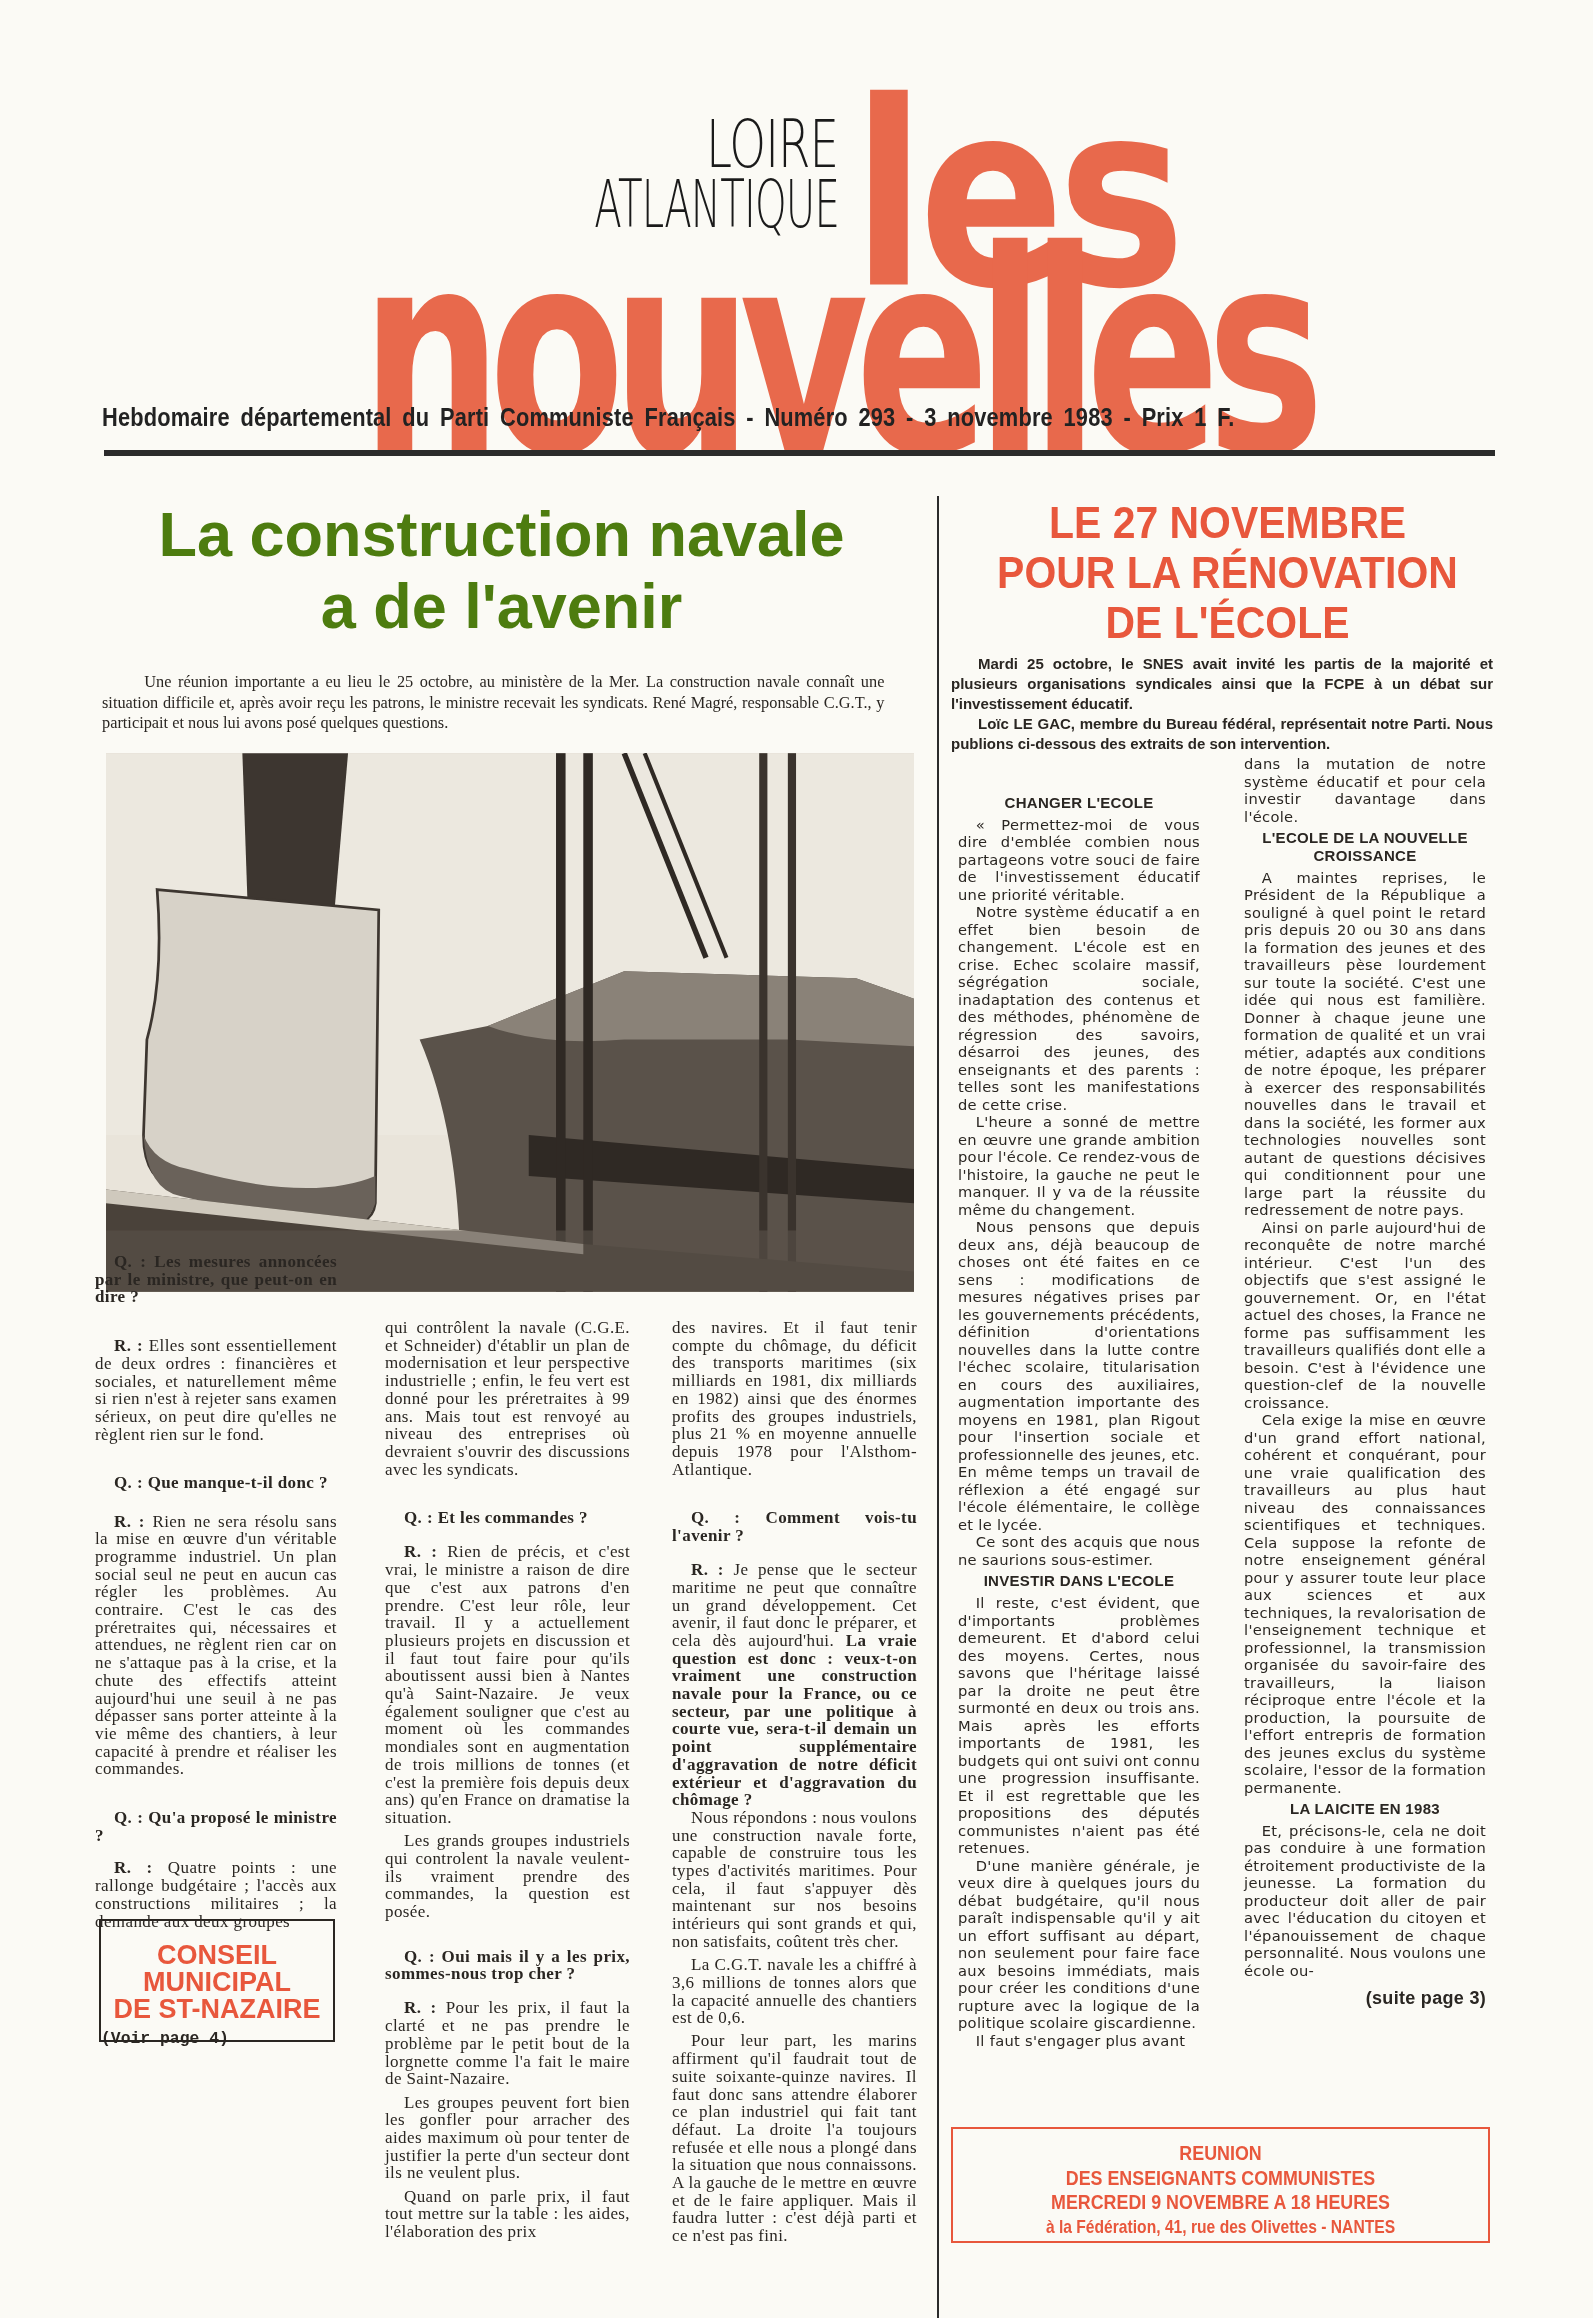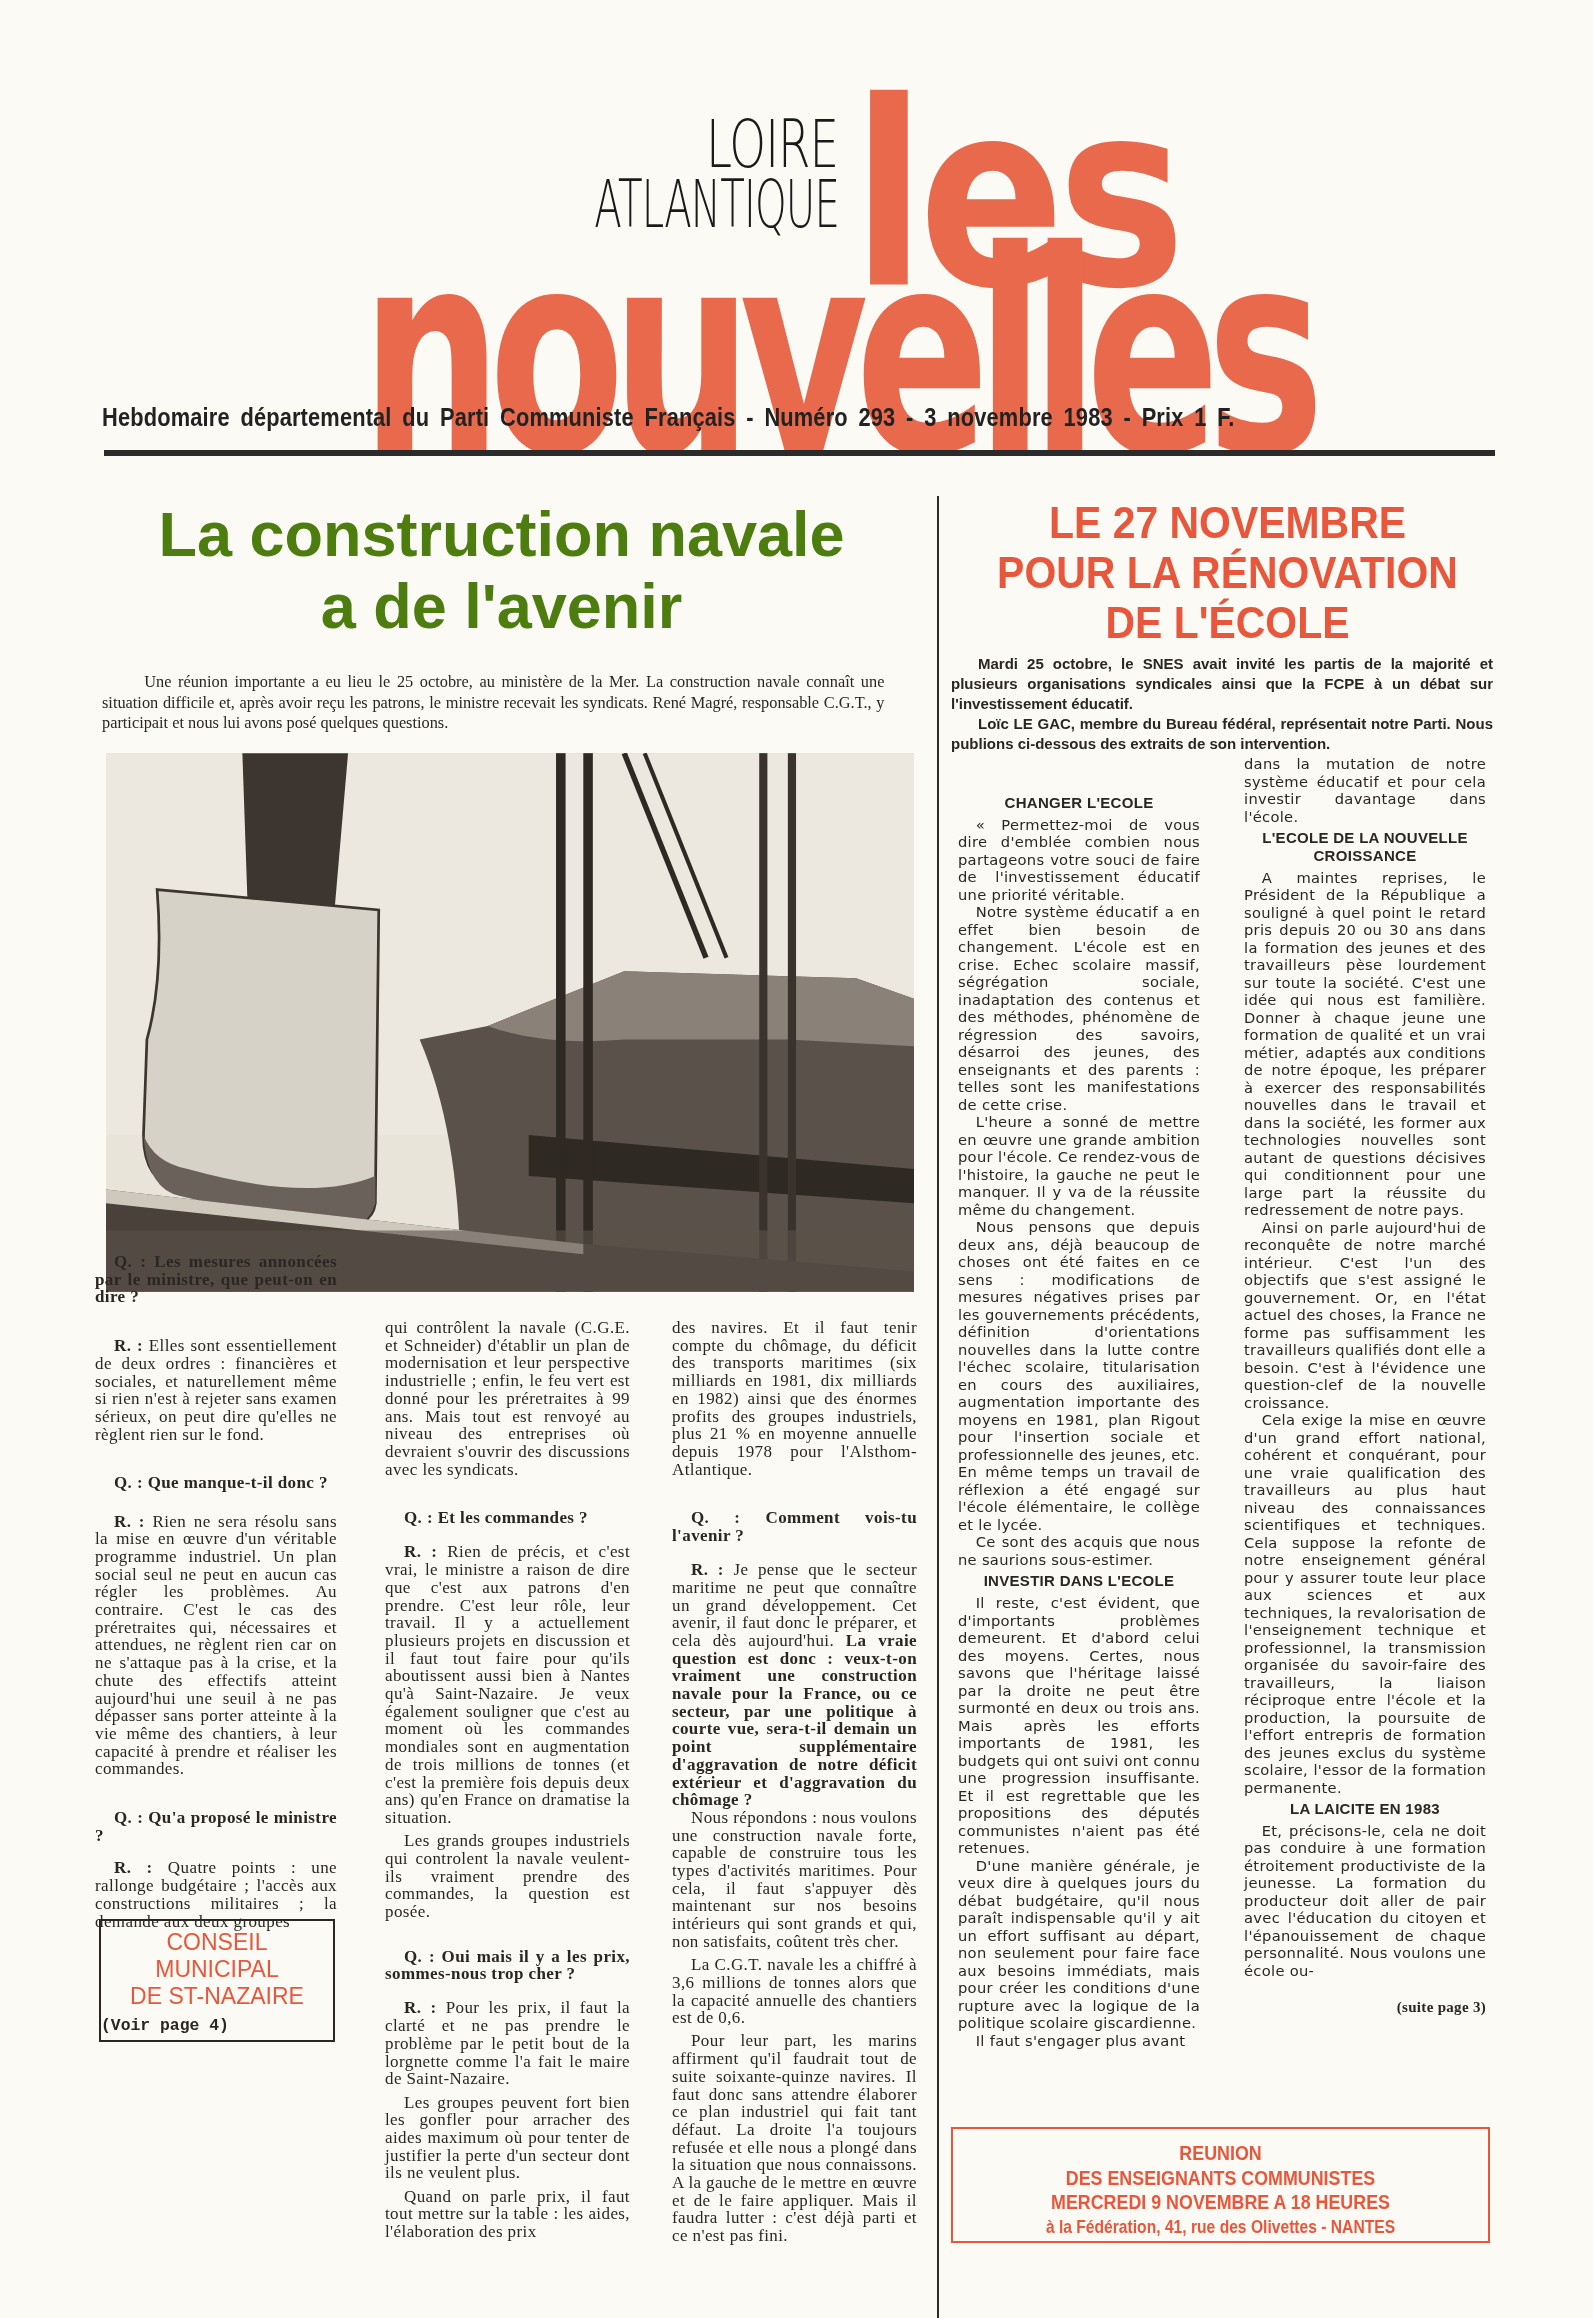--- a/index.html
+++ b/index.html
@@ -20,33 +20,33 @@
   .photo { left:106px; top:753px; width:808px; height:539px; background:#8d857a; overflow:hidden; }
   .col { font-family:"Liberation Serif", serif; font-size:17px; line-height:17.7px; text-align:justify; letter-spacing:0.4px; }
   .col p { margin:0 0 0 0; text-indent:19px; }
   .col .gap { height:31px; }
   .col .sgap { height:9.5px; }
   .col b { font-weight:bold; }
   .c1 { left:95px; top:1253px; width:242px; }
   .c2 { left:385px; top:1319px; width:245px; }
   .c3 { left:672px; top:1319px; width:245px; }
   .box-conseil { left:99px; top:1919px; width:232px; height:119px; border:2px solid #2a2622; text-align:center; }
-  .box-conseil .t { font-family:"Liberation Sans", sans-serif; font-weight:normal; font-size:23px; line-height:27px; color:#e8573c; margin-top:8px; }
+  .box-conseil .t { font-family:"Liberation Sans", sans-serif; font-weight:bold; font-size:27px; line-height:27px; color:#e8573c; margin-top:21px; }
   .box-conseil .v { font-family:Liberation Mono, monospace; font-weight:bold; font-size:16.4px; text-align:left; margin-right:9.5px; margin-top:5.5px; }
 
   
   .h-right { left:948px; top:498px; width:559px; text-align:center; font-family:"Liberation Sans", sans-serif; font-weight:bold; font-size:44px; line-height:50px; color:#e8573c; transform:scaleX(0.93); transform-origin:center top; }
   .chapo-r { left:951px; top:654px; width:542px; font-family:"Liberation Sans", sans-serif; font-weight:bold; font-size:15px; line-height:20px; text-align:justify; }
   .chapo-r p { margin:0; text-indent:27px; }
   .rcol { font-family:"DejaVu Sans", sans-serif; font-size:14.7px; line-height:17.5px; text-align:justify; letter-spacing:0.3px; }
   .rcol p { margin:0; text-indent:17.7px; }
   .rcol .sh { font-family:"Liberation Sans", sans-serif; font-weight:bold; font-size:15px; line-height:17.7px; text-align:center; text-indent:0; margin:4.1px 0 4.1px 0; letter-spacing:0.3px; }
   .r1 { left:958px; top:755px; width:242px;margin-top:35px; }
   .r2 { left:1244px; top:755px; width:242px; }
-  .suite { font-family:Liberation Serif, serif; font-weight:bold; font-size:15px; text-align:right; margin-top:20px; }
+  .suite { font-family:Liberation Sans, sans-serif; font-weight:bold; font-size:18px; text-align:right; margin-top:11px; }
   .box-reunion { left:951px; top:2127px; width:535px; height:112px; border:2px solid #e8573c; text-align:center; font-family:"Liberation Sans", sans-serif; font-weight:bold; color:#e8573c; }
   .box-reunion .l1 { font-size:21px; line-height:24.5px; margin-top:12.3px; transform:scaleX(0.85); }
   .box-reunion .l3 { font-size:18.4px; line-height:23px; transform:scaleX(0.85); }
 </style>
 </head>
 <body>
 
 <div class="abs mast-loire">LOIRE</div>
 <div class="abs mast-atl">ATLANTIQUE</div>
 <div class="abs mast-les">les</div>

